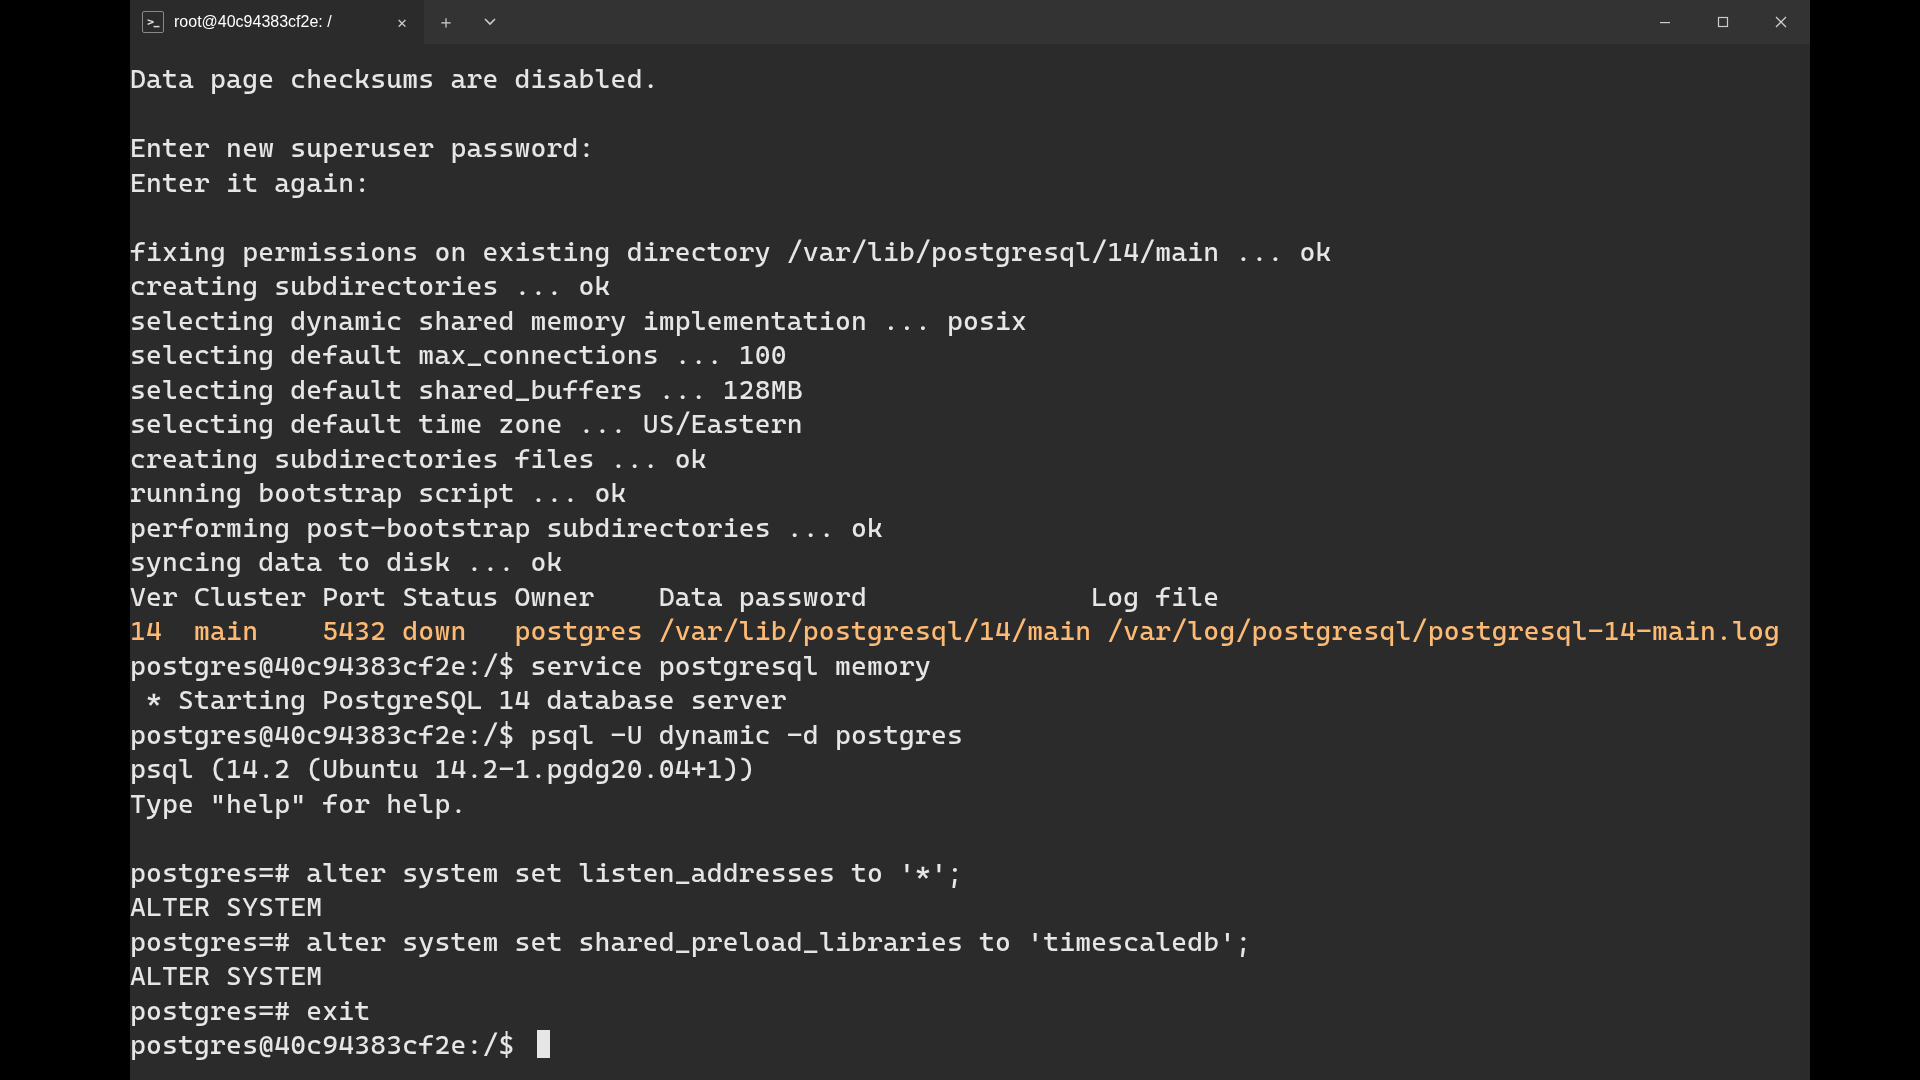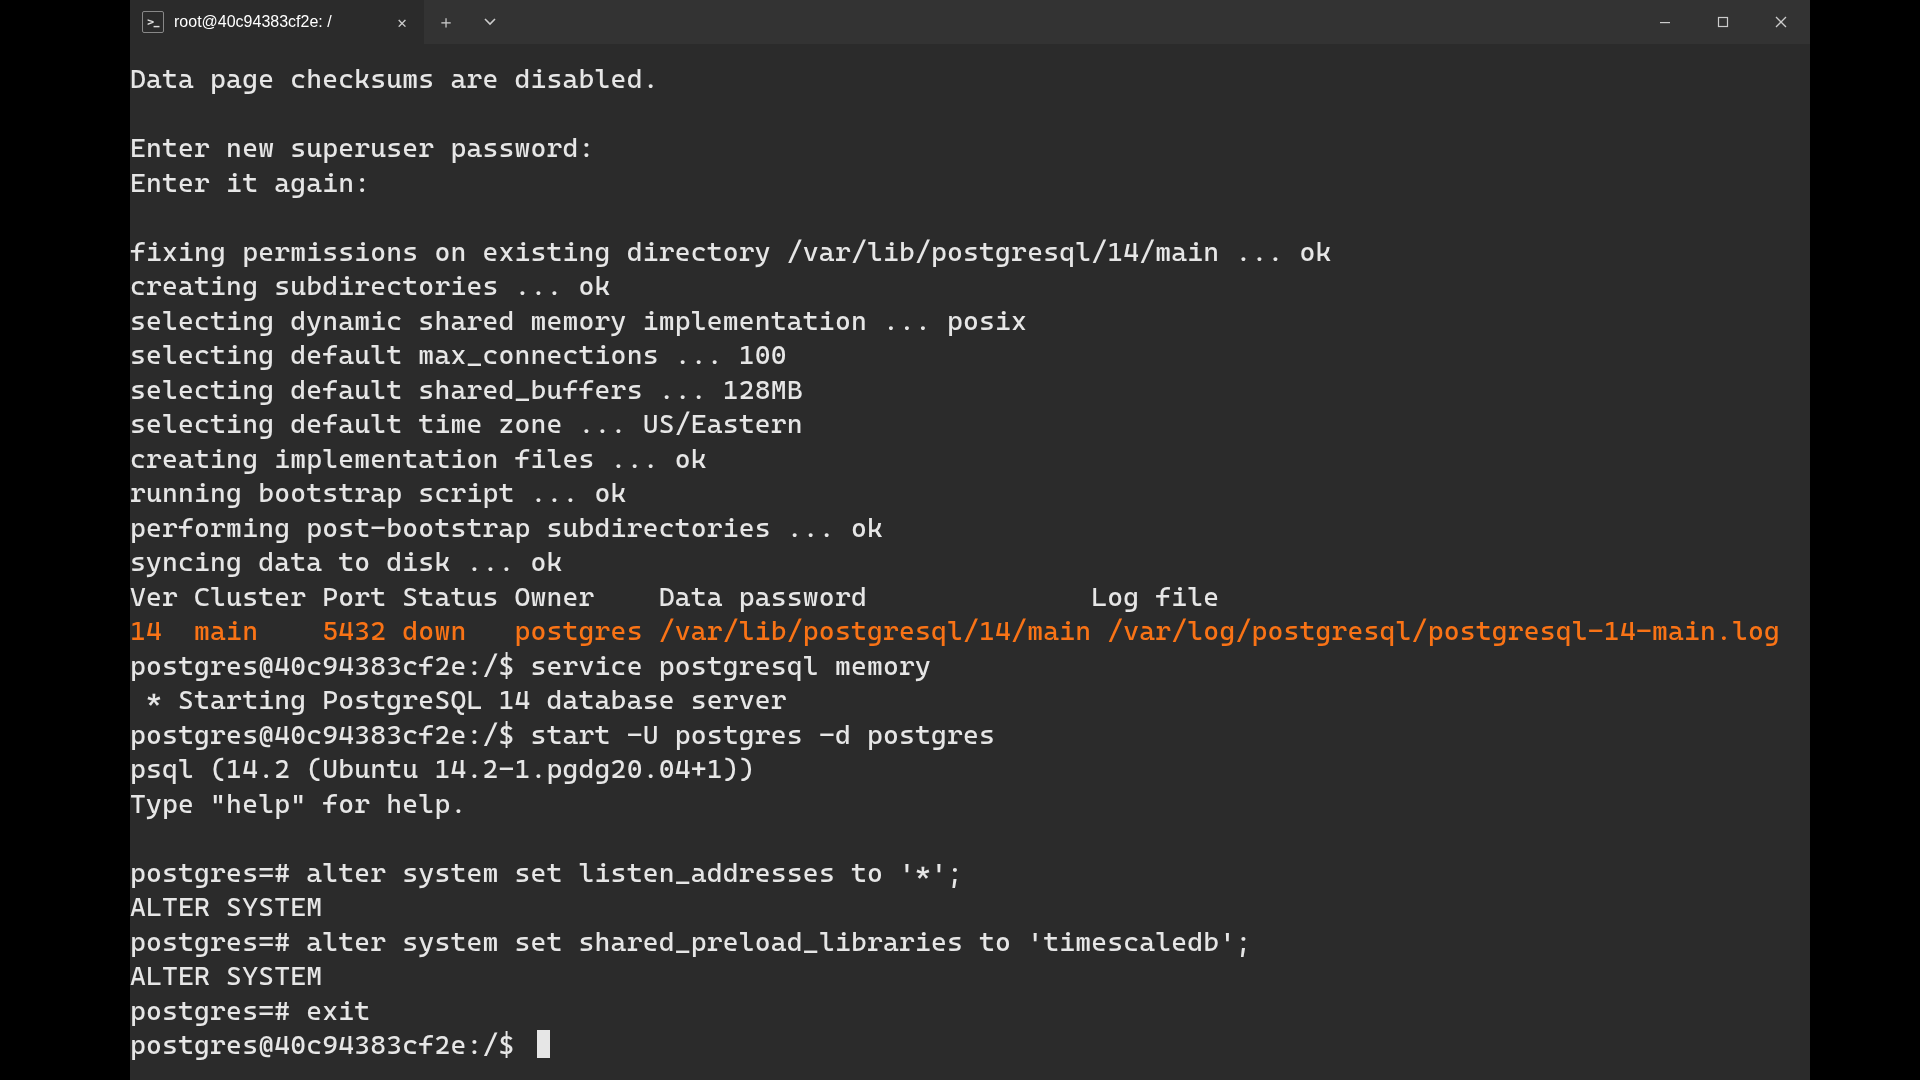--- a/index.html
+++ b/index.html
@@ -97,21 +97,21 @@
     background: #2b2b2b;
     padding: 18px 0 0 0;
     color: #e6e6e6;
     font-size: 27px;
     line-height: 34.5px;
     white-space: pre;
     overflow: hidden;
     font-family: "Cascadia Mono","Consolas","DejaVu Sans Mono",monospace;
     letter-spacing: 0.2px;
   }
-  .red { color: #f97316; }
+  .red { color: #fdba74; }
   .cursor {
     display:inline-block;
     width: 13px;
     height: 28px;
     background: #e6e6e6;
     vertical-align: -4px;
     margin-left: 6px;
   }
 </style>
 </head>
@@ -156,29 +156,29 @@
 <span></span>
 <span>Enter new superuser password:</span>
 <span>Enter it again:</span>
 <span></span>
 <span>fixing permissions on existing directory /var/lib/postgresql/14/main ... ok</span>
 <span>creating subdirectories ... ok</span>
 <span>selecting dynamic shared memory implementation ... posix</span>
 <span>selecting default max_connections ... 100</span>
 <span>selecting default shared_buffers ... 128MB</span>
 <span>selecting default time zone ... US/Eastern</span>
-<span>creating implementation files ... ok</span>
+<span>creating subdirectories files ... ok</span>
 <span>running bootstrap script ... ok</span>
 <span>performing post-bootstrap subdirectories ... ok</span>
 <span>syncing data to disk ... ok</span>
 <span>Ver Cluster Port Status Owner    Data password              Log file</span>
 <span class="red">14  main    5432 down   postgres /var/lib/postgresql/14/main /var/log/postgresql/postgresql-14-main.log</span>
 <span>postgres@40c94383cf2e:/$ </span><span>service postgresql memory</span>
 <span> * Starting PostgreSQL 14 database server</span><span>                                                                          </span>
-<span>postgres@40c94383cf2e:/$ </span><span>start -U postgres -d postgres</span>
+<span>postgres@40c94383cf2e:/$ </span><span>psql -U dynamic -d postgres</span>
 <span>psql (14.2 (Ubuntu 14.2-1.pgdg20.04+1))</span>
 <span>Type "help" for help.</span>
 <span></span>
 <span>postgres=# </span><span>alter system set listen_addresses to '*';</span>
 <span>ALTER SYSTEM</span>
 <span>postgres=# </span><span>alter system set shared_preload_libraries to 'timescaledb';</span>
 <span>ALTER SYSTEM</span>
 <span>postgres=# </span><span>exit</span>
 <span>postgres@40c94383cf2e:/$ </span><span class="cursor"></span></div>
 

